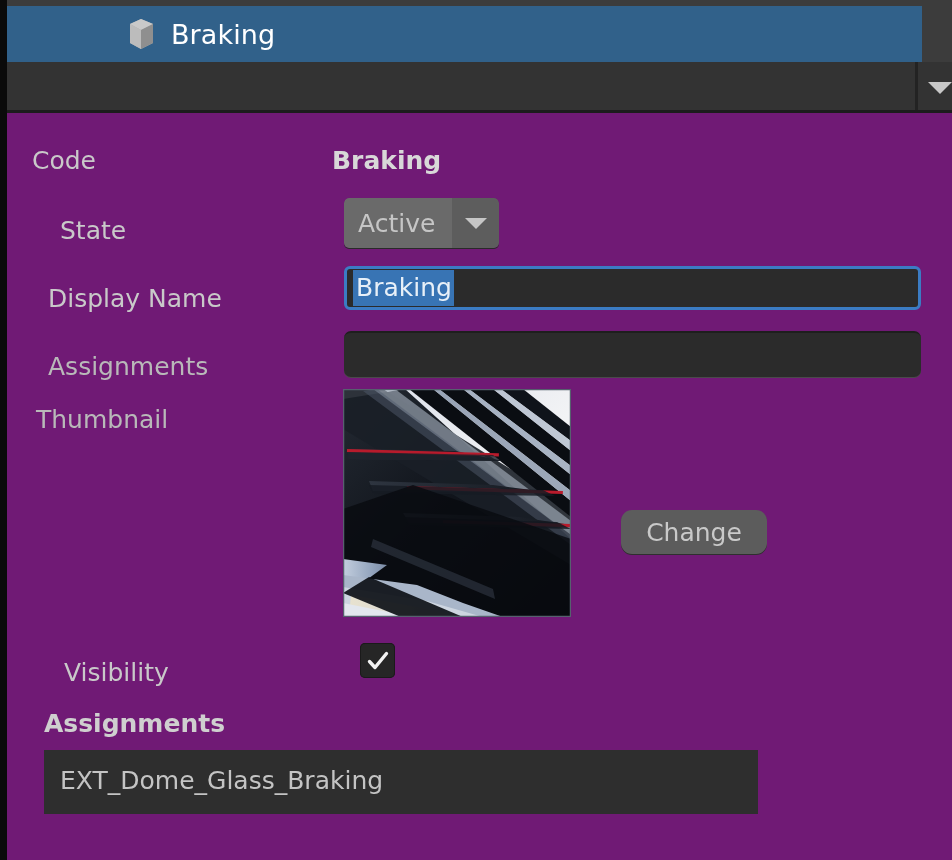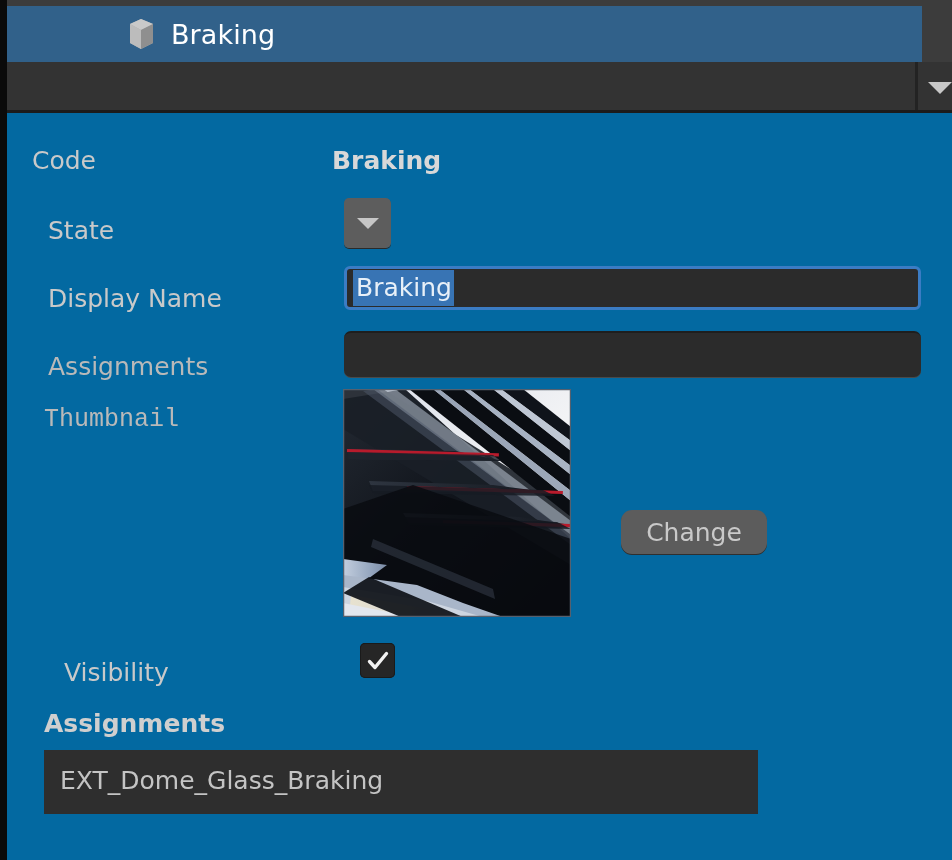--- a/index.html
+++ b/index.html
@@ -79,21 +79,21 @@
     width: 945px; height: 3px;
     background: #1c1c1c;
   }
 
   
   .body {
     position: absolute;
     left: 0; top: 113px;
     width: 945px;
     height: 747px;
-    background: #0369a1;
+    background: #701a75;
   }
 
   .row {
     position: absolute;
     left: 0;
     width: 945px;
     display: flex;
     align-items: center;
   }
   .label {
@@ -111,21 +111,21 @@
     position: absolute;
     left: 325px;
     color: #d8d8d8;
     font-size: 25px;
     font-weight: bold;
     line-height: 1;
   }
 
   
   .row-state { top: 92px; height: 50px; }
-  .row-state .label { position: absolute; left: 41px; text-align: right; }
+  .row-state .label { position: absolute; left: 53px; text-align: right; }
   .dropdown {
     position: absolute;
     left: 337px; top: 85px;
     height: 50px;
     display: flex;
     align-items: stretch;
     border-radius: 5px;
     overflow: hidden;
     box-shadow: 0 1px 0 #2a2a2a;
   }
@@ -190,21 +190,21 @@
     height: 46px;
     background: #2b2b2b;
     border-radius: 7px;
     box-sizing: border-box;
     border-top: 2px solid #1e1e1e;
     box-shadow: 0 1px 0 #4a4a4a;
   }
 
   
   .row-thumb { top: 284px; height: 44px; }
-  .row-thumb .label { position: absolute; left: 37px; font-family: Liberation Mono, monospace; }
+  .row-thumb .label { position: absolute; left: 29px; }
   .thumb {
     position: absolute;
     left: 336px; top: 276px;
     width: 228px; height: 228px;
     overflow: hidden;
     background: #0d1016;
   }
   .thumb svg { display: block; width: 228px; height: 228px; }
   .change-btn {
     position: absolute;
@@ -289,20 +289,21 @@
 
     <div class="row row-code">
       <span class="label">Code</span>
       <span class="code-value">Braking</span>
     </div>
 
     <div class="row row-state">
       <span class="label">State</span>
     </div>
     <div class="dropdown">
+      <span class="dropdown-value">Active</span>
       <span class="dropdown-arrow-box">
         <span class="tri-down"></span>
       </span>
     </div>
 
     <div class="row row-dispname">
       <span class="label">Display Name</span>
     </div>
     <div class="textfield">
       <span class="sel-text">Braking</span>

